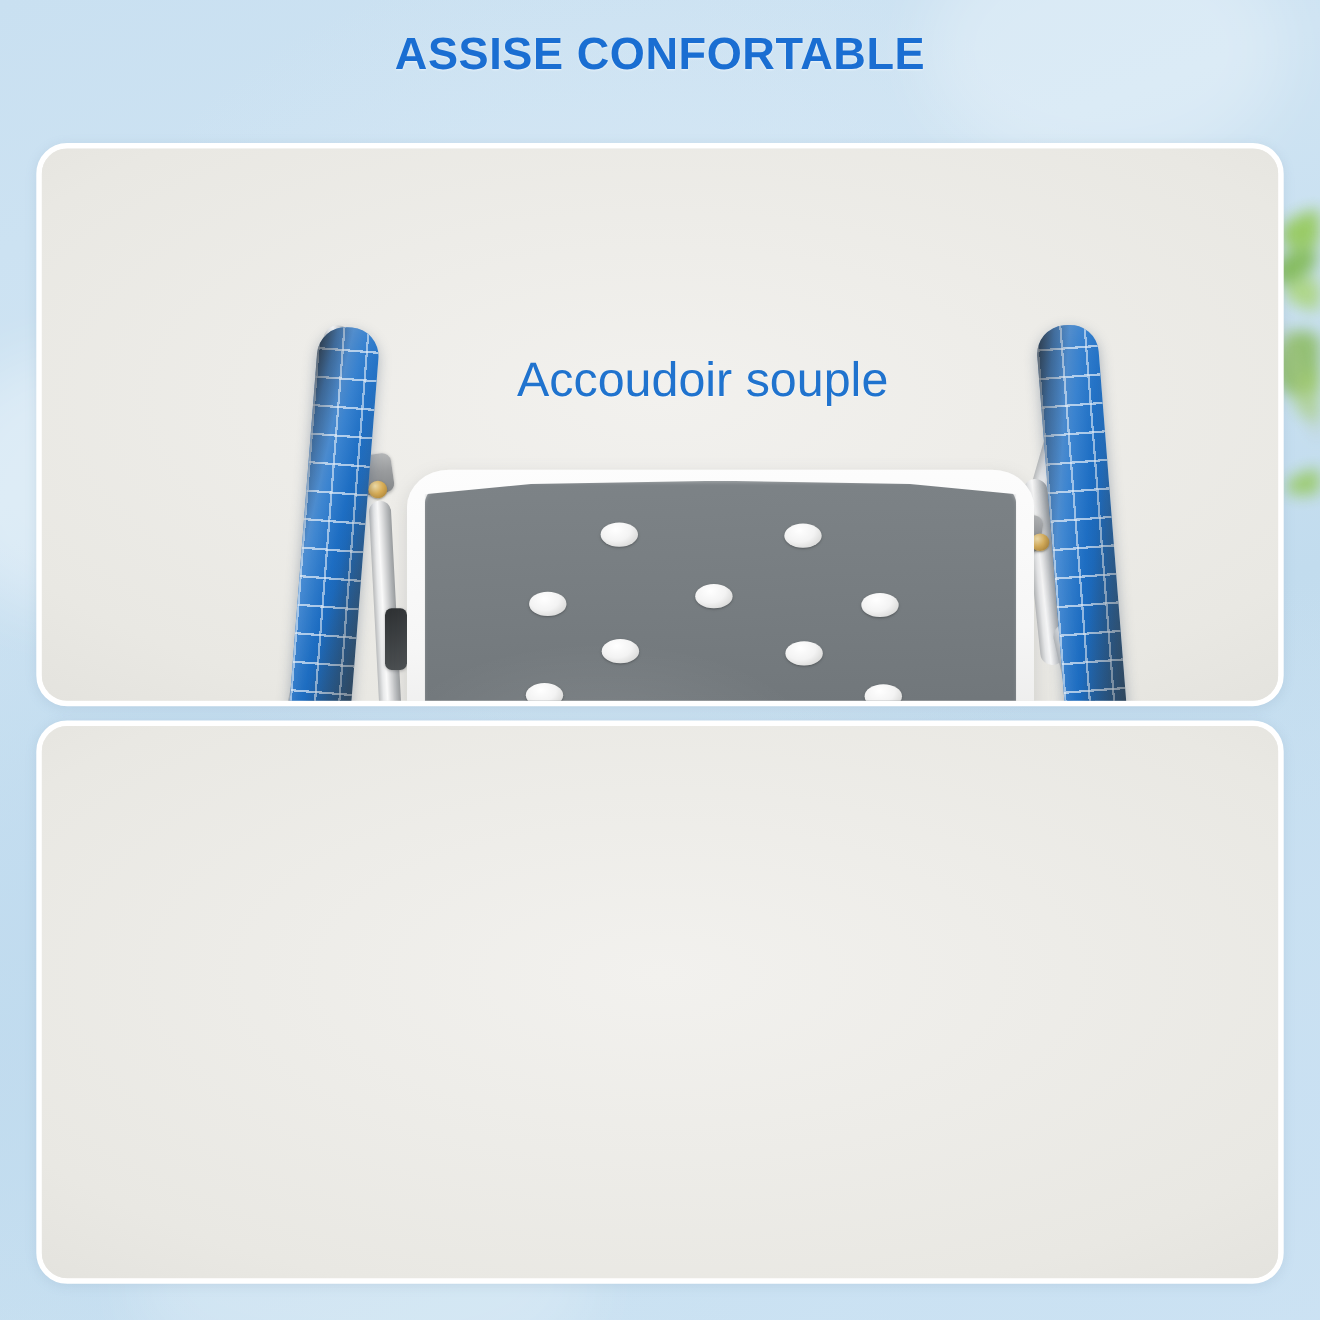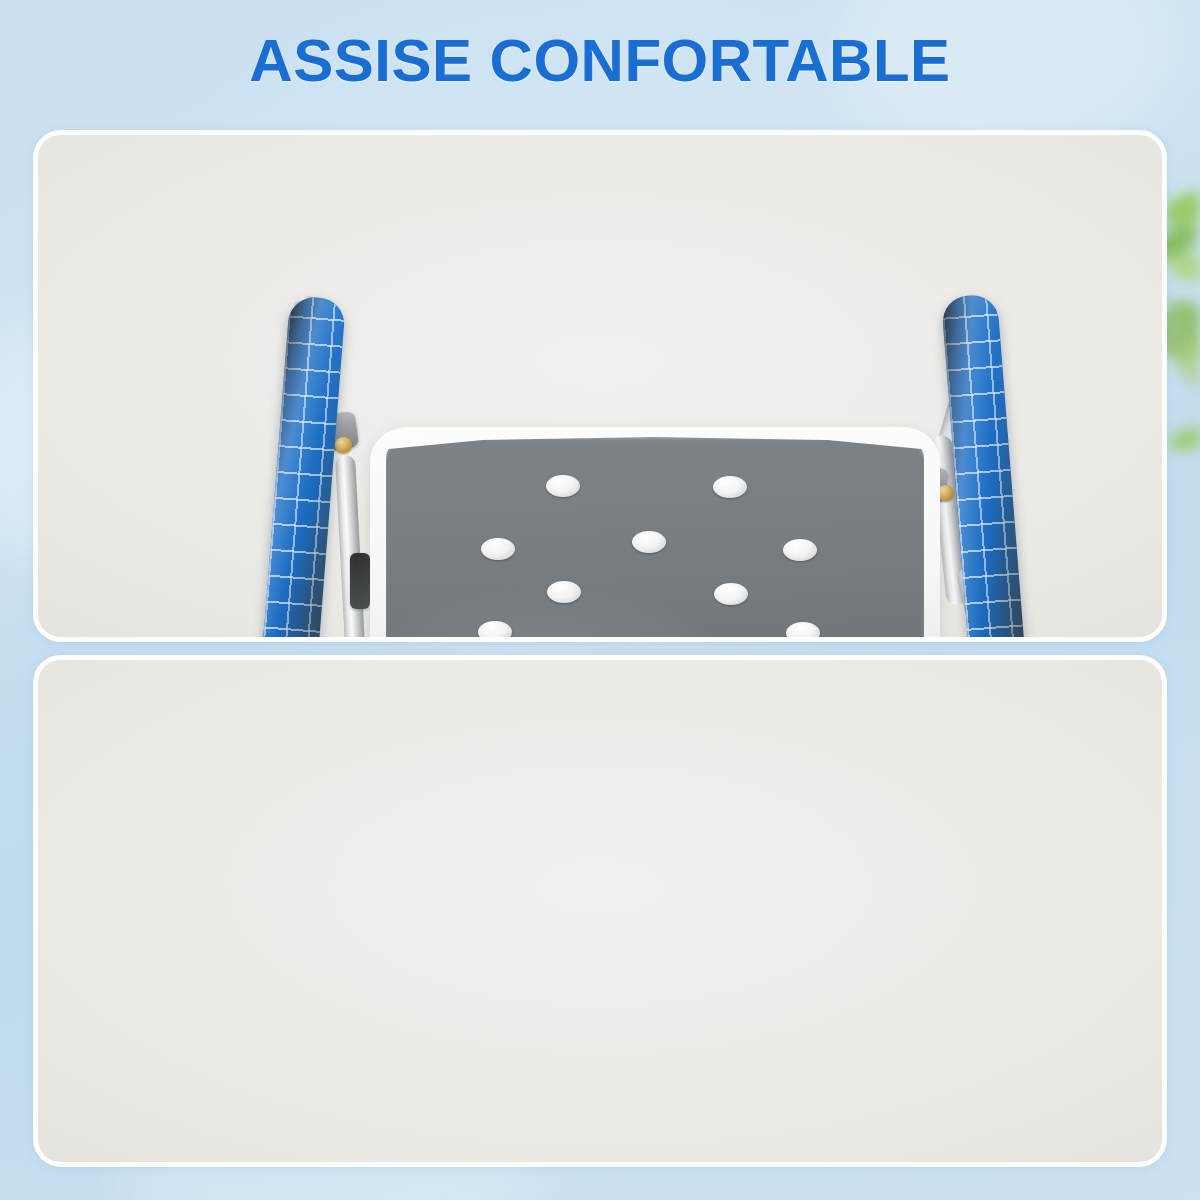--- a/index.html
+++ b/index.html
@@ -40,21 +40,21 @@
     filter: blur(7px);
     opacity: .92;
   }
 
   
   #title {
     position: absolute;
     left: 0; right: 0;
     top: 26px;
     text-align: center;
-    font-size: 60px;
+    font-size: 41px;
     font-weight: bold;
     letter-spacing: .5px;
     color: #1a6ed2;
     text-shadow: 0 1px 2px rgba(255,255,255,.55);
     white-space: nowrap;
   }
 
   
   .panel {
     position: absolute;
@@ -224,20 +224,21 @@
     <div class="grip-blue" style="left:236px;top:162px;width:56px;height:412px;transform:rotate(4.5deg);">
       <div class="grid"></div>
       <div class="sheen"></div>
     </div>
     <div class="grip-blue" style="left:919px;top:160px;width:56px;height:412px;transform:rotate(-4.5deg);">
       <div class="grid"></div>
       <div class="sheen"></div>
     </div>
 
   </div>
+  <div class="panel-label" id="label1">Accoudoir souple</div>
 </div>
 
 <div class="panel" id="panel2">
   <div class="panel-inner"></div>
   <div class="scene">
 
     
     
     
     

